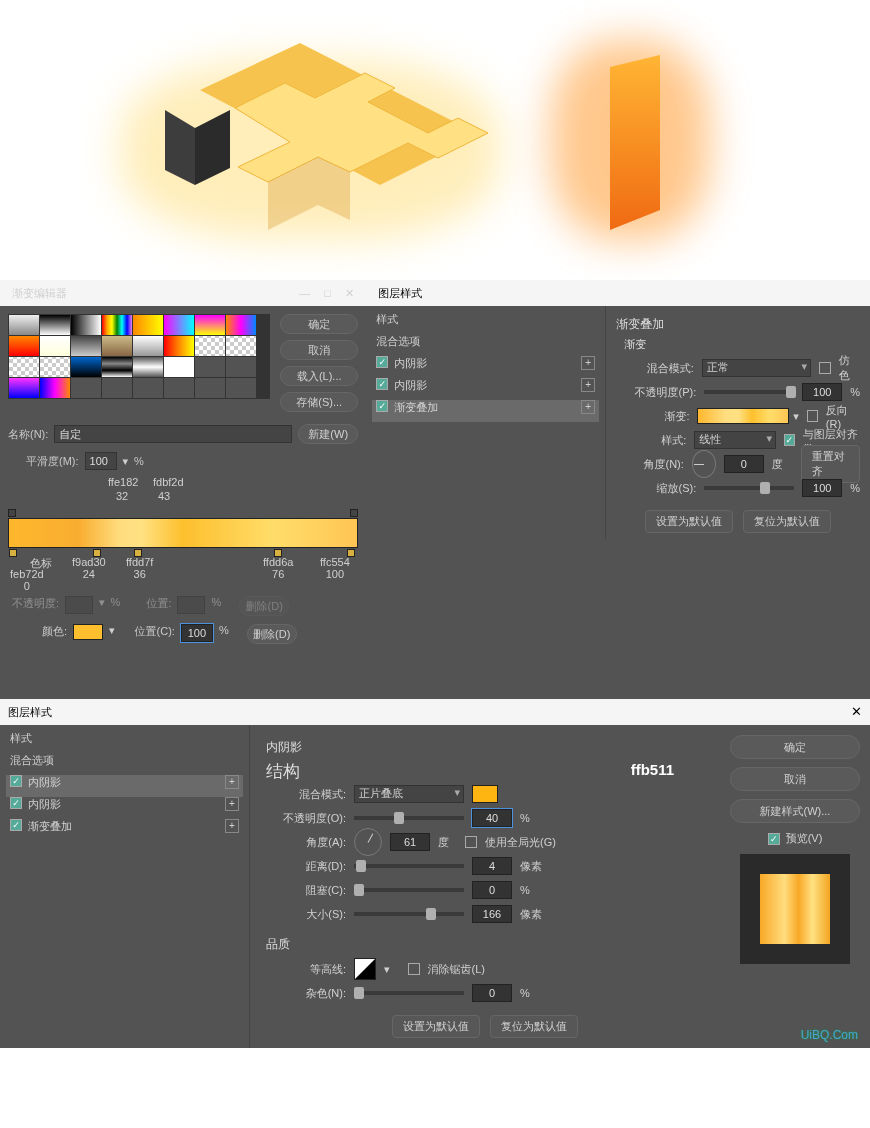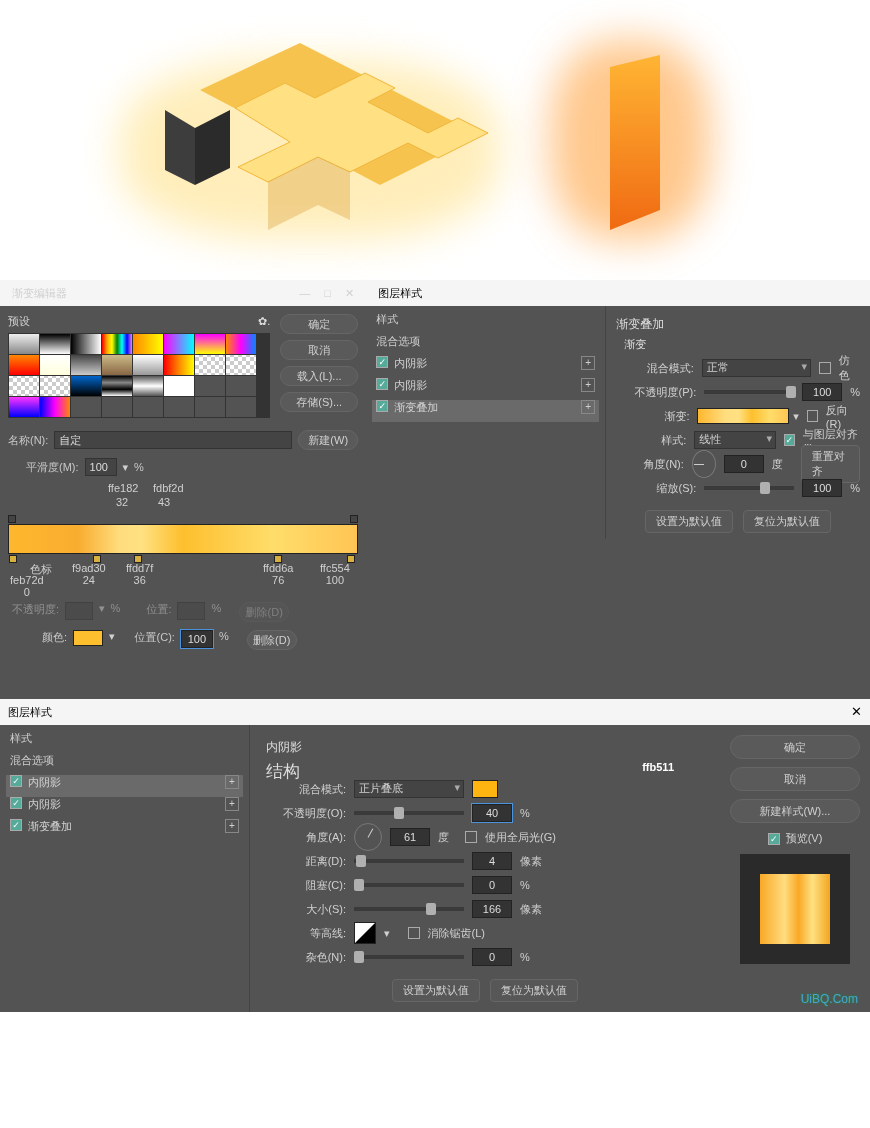--- a/index.html
+++ b/index.html
@@ -57,21 +57,21 @@
   .ls2-title{background:#f5f5f5;color:#000;height:26px;line-height:26px;padding:0 8px;font-size:12px;display:flex;align-items:center}
   .ls2-title .x{margin-left:auto;color:#000;font-size:13px}
   .ls2-body{display:flex;background:#535353}
   .ls2-left{width:250px;border-right:1px solid #444;padding:6px}
   .ls2-mid{flex:1;padding:10px 16px}
   .ls2-right{width:150px;padding:10px;display:flex;flex-direction:column;align-items:center;gap:8px}
   .bigbtn{width:130px;height:24px;border:1px solid #666;border-radius:12px;text-align:center;line-height:22px;background:#5a5a5a;font-size:11px;cursor:pointer}
   .preview{width:110px;height:110px;background:#2a2a2a;display:flex;align-items:center;justify-content:center}
   .preview .inner{width:70px;height:70px;background:linear-gradient(90deg,#f9a826,#ffdd7f 35%,#f9a826 55%,#ffe182 75%,#f3a520)}
   .group-ttl{font-size:12px;color:#ddd;margin:4px 0}
-  .codehl{color:#fff;font-size:11px;font-weight:bold}
+  .codehl{color:#fff;font-size:15px;font-weight:bold}
   .contourSw{width:22px;height:22px;background:linear-gradient(135deg,#fff 48%,#000 52%);border:1px solid #222}
   .watermark{position:absolute;right:12px;bottom:6px;font-size:12px;color:#4aa0d0;text-shadow:0 0 2px #0a4}
   
   .midwrap{display:flex;width:870px}
 </style>
 </head>
 <body>
 
 <div class="hero">
   <div class="glow" style="left:120px;top:60px;width:380px;height:180px;background:#ffe082"></div>
@@ -100,24 +100,20 @@
     <div class="ge-title">
       <span>渐变编辑器</span>
       <span class="win-btns">
         <span>—</span>
         <span>□</span>
         <span>✕</span>
       </span>
     </div>
     <div class="ge-body">
       <div class="presets">
-        <div class="preset-hd">
-          <span>预设</span>
-          <span class="gear">✿.</span>
-        </div>
         <div class="grid">
           <div class="sw" style="background:linear-gradient(#eee,#888)"></div>
             <div class="sw" style="background:linear-gradient(#000,#fff)"></div>
             <div class="sw" style="background:linear-gradient(90deg,#000,#fff)"></div>
             <div class="sw" style="background:linear-gradient(90deg,red,orange,yellow,green,cyan,blue,violet)"></div>
             <div class="sw" style="background:linear-gradient(90deg,#f80,#ff0)"></div>
             <div class="sw" style="background:linear-gradient(90deg,#f0f,#0ff)"></div>
             <div class="sw" style="background:linear-gradient(#f0f,#ff0)"></div>
             <div class="sw" style="background:linear-gradient(90deg,#f80,#f0f,#08f)"></div>
           <div class="sw" style="background:linear-gradient(#f80,#f00)"></div>
@@ -368,20 +364,21 @@
           <span>%</span>
         </div>
       <div class="formrow">
           <span class="label">大小(S):</span>
           <span class="slider" style="flex-basis:110px">
             <span class="h" style="left:72px"></span>
           </span>
           <input class="num" value="166" style="">
           <span>像素</span>
         </div>
+      <div class="group-ttl" style="margin-top:10px">品质</div>
       <div class="formrow">
           <span class="label">等高线:</span>
           <span class="contourSw"></span>
           <span>▾</span>
           <span class="chk" style="margin-left:10px"></span>
           <span>消除锯齿(L)</span>
         </div>
       <div class="formrow">
           <span class="label">杂色(N):</span>
           <span class="slider" style="flex-basis:110px">

